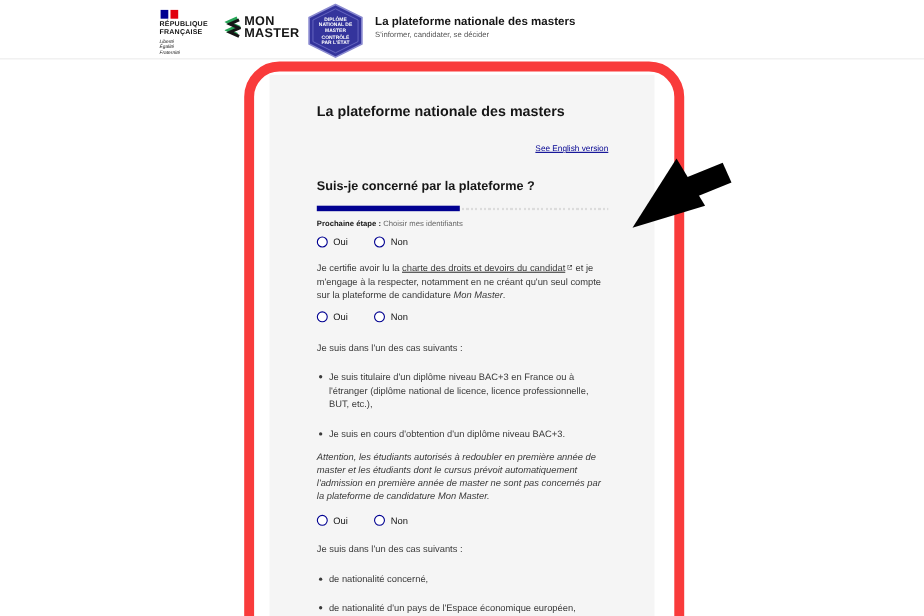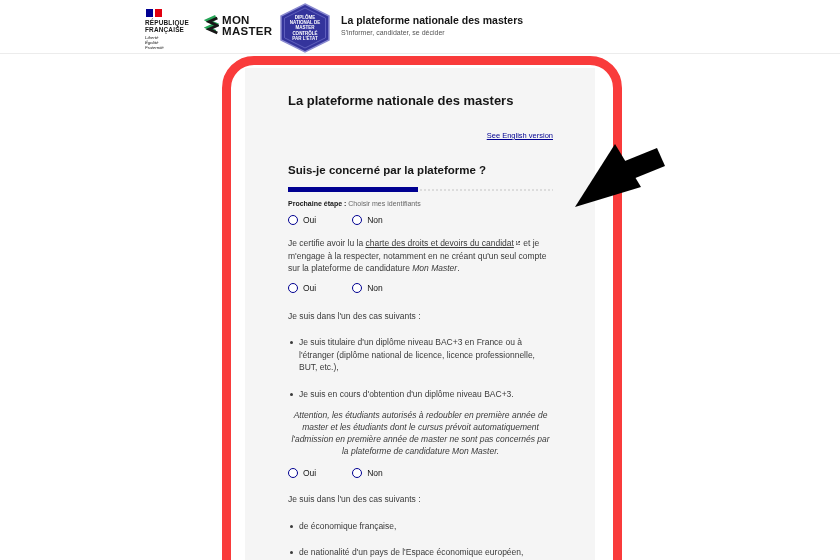--- a/index.html
+++ b/index.html
@@ -47,32 +47,32 @@
 
   .next-step { margin-top:8px; font-size:7px; color:#666; }
   .next-prefix { font-weight:bold; color:#161616; }
 
   .q { margin-top:15px; font-size:8.5px; line-height:12.5px; color:#3a3a3a; }
   .q-tight { margin-top:12px; }
   .inline-link { color:#3a3a3a; text-decoration:underline; cursor:pointer; }
   .ital { font-style:italic; }
   .ext-ic { width:6px; height:6px; fill:#3a3a3a; margin-left:1px; }
 
-  .radio-row { margin-top:8px; display:flex; gap:36px; }
+  .radio-row { margin-top:8px; display:flex; gap:24px; }
   .radio-opt { display:flex; align-items:center; gap:5px; cursor:pointer; }
   .radio-circle { width:10px; height:10px; border:1.4px solid #000091; border-radius:50%;
     background:#fff; flex:0 0 auto; }
   .radio-label { font-size:8.5px; color:#161616; }
 
   ul.cases { margin:5px 0 0 2px; list-style:none; }
   ul.cases li { position:relative; padding-left:9px; font-size:8.5px; line-height:12.5px;
     color:#3a3a3a; margin-top:14px; }
   ul.cases li::before { content:""; position:absolute; left:0; top:5px; width:3px; height:3px;
     background:#3a3a3a; border-radius:50%; }
-  .warning { margin-top:9px; font-style:italic; font-size:8.5px; line-height:12px; color:#3a3a3a;text-align:center; }
+  .warning { margin-top:9px; font-style:italic; font-size:8.5px; line-height:12px; color:#3a3a3a; }
 
   
   .annotation-frame { position:absolute; left:222px; top:56px; width:400px; height:540px;
     border:9px solid #f93b3b; border-radius:32px; z-index:5; pointer-events:none; }
   .annotation-arrow { position:absolute; left:565px; top:135px; width:110px; height:85px; z-index:6; }
 </style>
 </head>
 <body>
 
 <header class="site-header">
@@ -181,21 +181,21 @@
         <span class="radio-label">Oui</span>
       </label>
       <label class="radio-opt">
         <span class="radio-circle"></span>
         <span class="radio-label">Non</span>
       </label>
     </div>
 
     <p class="q">Je suis dans l'un des cas suivants :</p>
     <ul class="cases">
-      <li>de économique française,</li>
+      <li>de nationalité concerné,</li>
       <li>de nationalité d'un pays de l'Espace économique européen, d'Andorre, de Suisse ou de Monaco,</li>
 
     </ul>
 
   </div>
 </main>
 
 <div class="annotation-frame"></div>
 <svg class="annotation-arrow" viewBox="0 0 110 85">
   <polygon points="10,72 50,9 76,52" fill="#000"></polygon>

